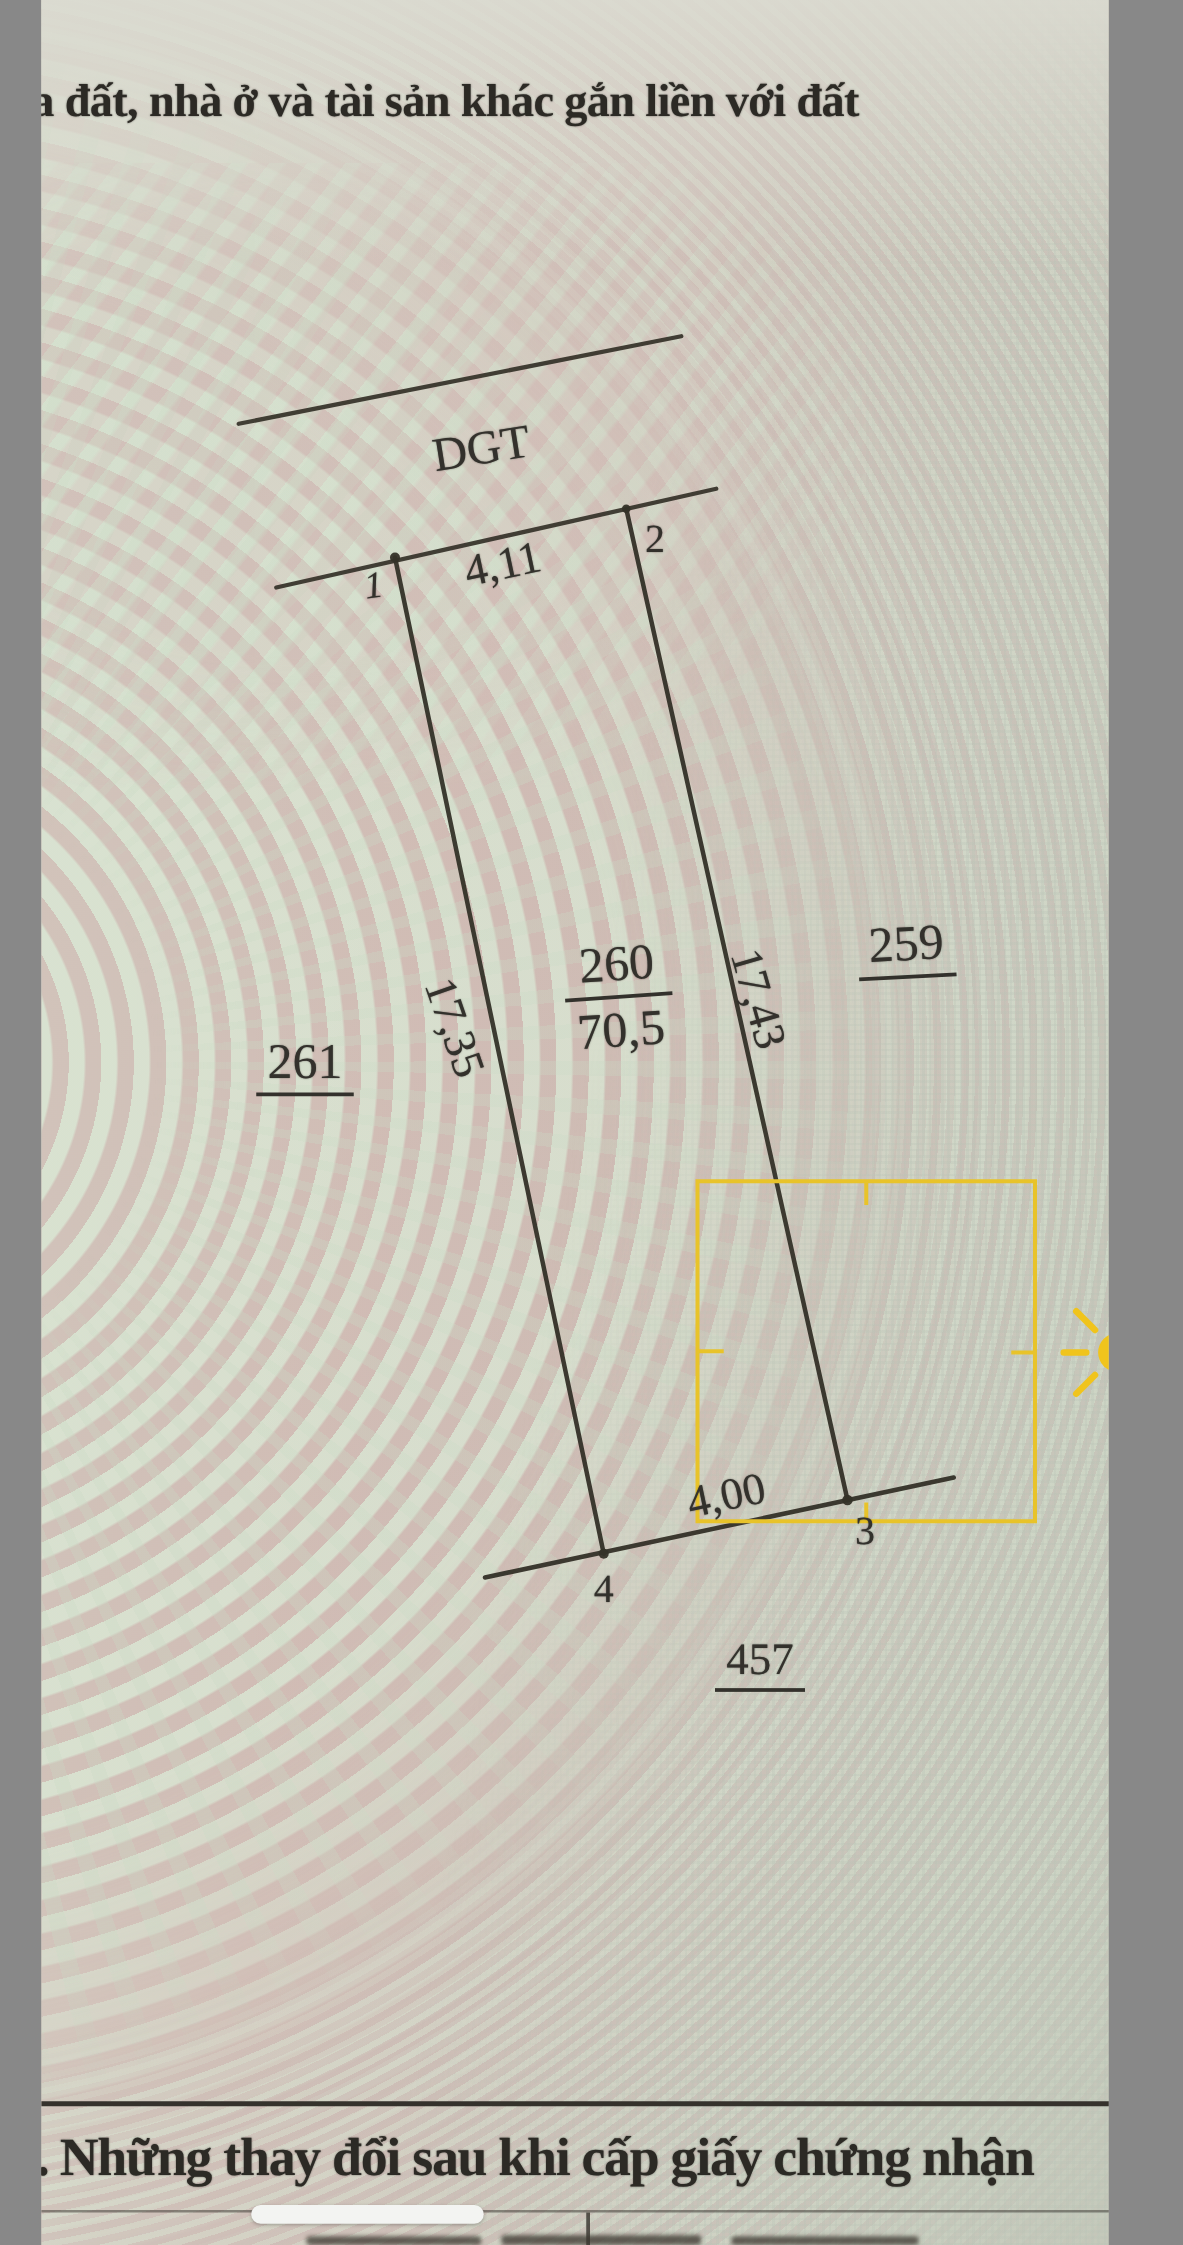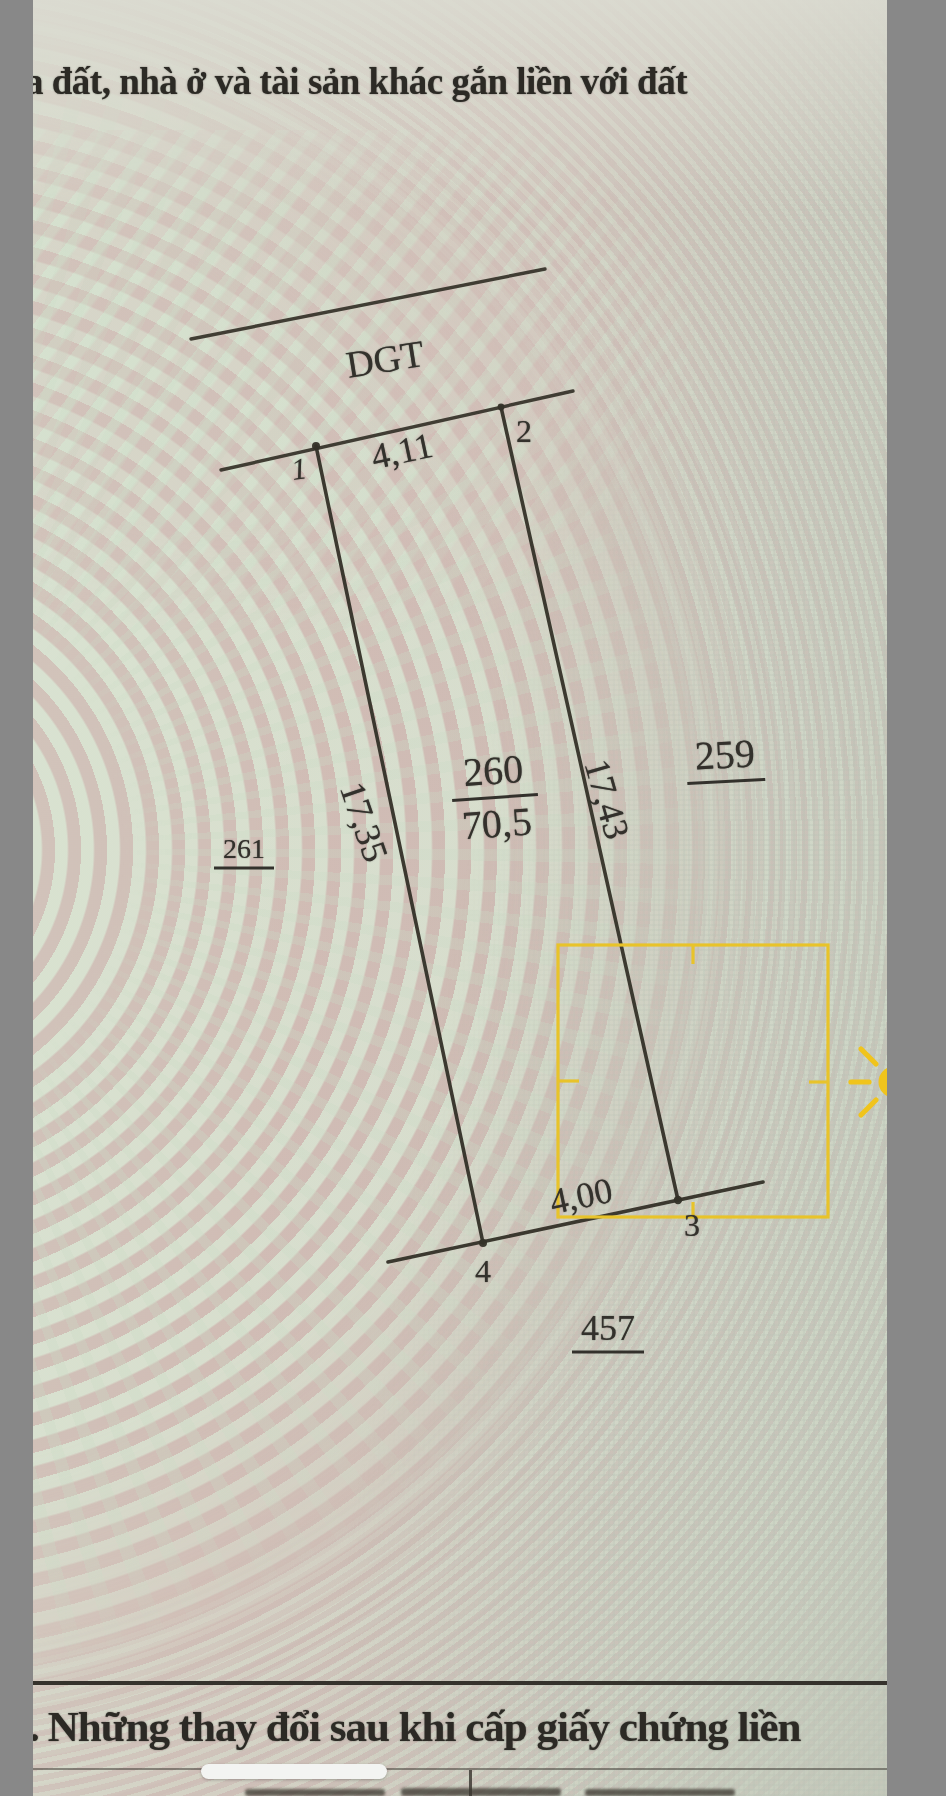--- a/index.html
+++ b/index.html
@@ -129,34 +129,34 @@
 
   <div class="lbl" style="left:574px;top:799px;font-size:36px;transform:translate(-50%,-50%) rotate(74deg);">17,43</div>
 
   <div class="lbl" style="left:462px;top:797px;font-size:40px;transform:translate(-50%,-50%) rotate(-4deg);">
     <div class="frac-top">260</div>
     <div class="frac-bot">70,5</div>
   </div>
 
   <div class="lbl underlined" style="left:692px;top:757px;font-size:40px;transform:translate(-50%,-50%) rotate(-3deg);">259</div>
 
-  <div class="lbl underlined" style="left:211px;top:851px;font-size:28px;">261</div>
+  <div class="lbl underlined" style="left:211px;top:851px;font-size:40px;">261</div>
 
   <div class="lbl" style="left:548px;top:1196px;font-size:36px;transform:translate(-50%,-50%) rotate(-12deg);">4,00</div>
 
   <div class="lbl" style="left:659px;top:1225px;font-size:32px;">3</div>
 
   <div class="lbl" style="left:450px;top:1271px;font-size:32px;">4</div>
 
   <div class="lbl underlined" style="left:575px;top:1330px;font-size:36px;">457</div>
 
   <div class="divider" style="left:0;top:1681px;width:946px;height:3.5px;"></div>
 
   <div class="heading" style="left:-4px;top:1702px;font-size:43px;letter-spacing:-1px;">
-    <span style="margin-right:9px;">.</span><span>Những thay đổi sau khi cấp giấy chứng liền</span>
+    <span style="margin-right:9px;">.</span><span>Những thay đổi sau khi cấp giấy chứng nhận</span>
   </div>
 
   <div class="divider" style="left:0;top:1768px;width:946px;height:2px;opacity:.5;"></div>
   <div class="divider" style="left:436px;top:1770px;width:3px;height:26px;opacity:.8;"></div>
 
   <div class="smudge" style="left:212px;top:1789px;width:140px;height:7px;"></div>
   <div class="smudge" style="left:368px;top:1788px;width:160px;height:8px;"></div>
   <div class="smudge" style="left:552px;top:1789px;width:150px;height:7px;"></div>
   <div class="smudge" style="left:872px;top:1777px;width:38px;height:19px;"></div>
 

